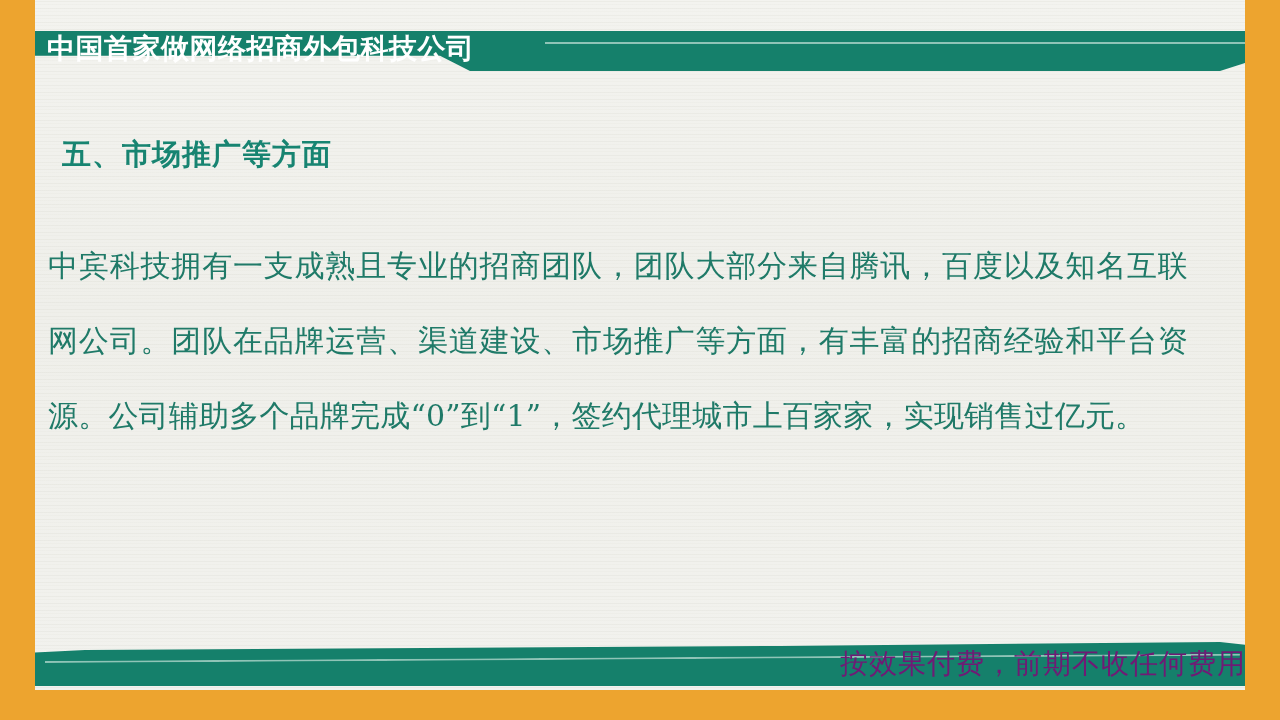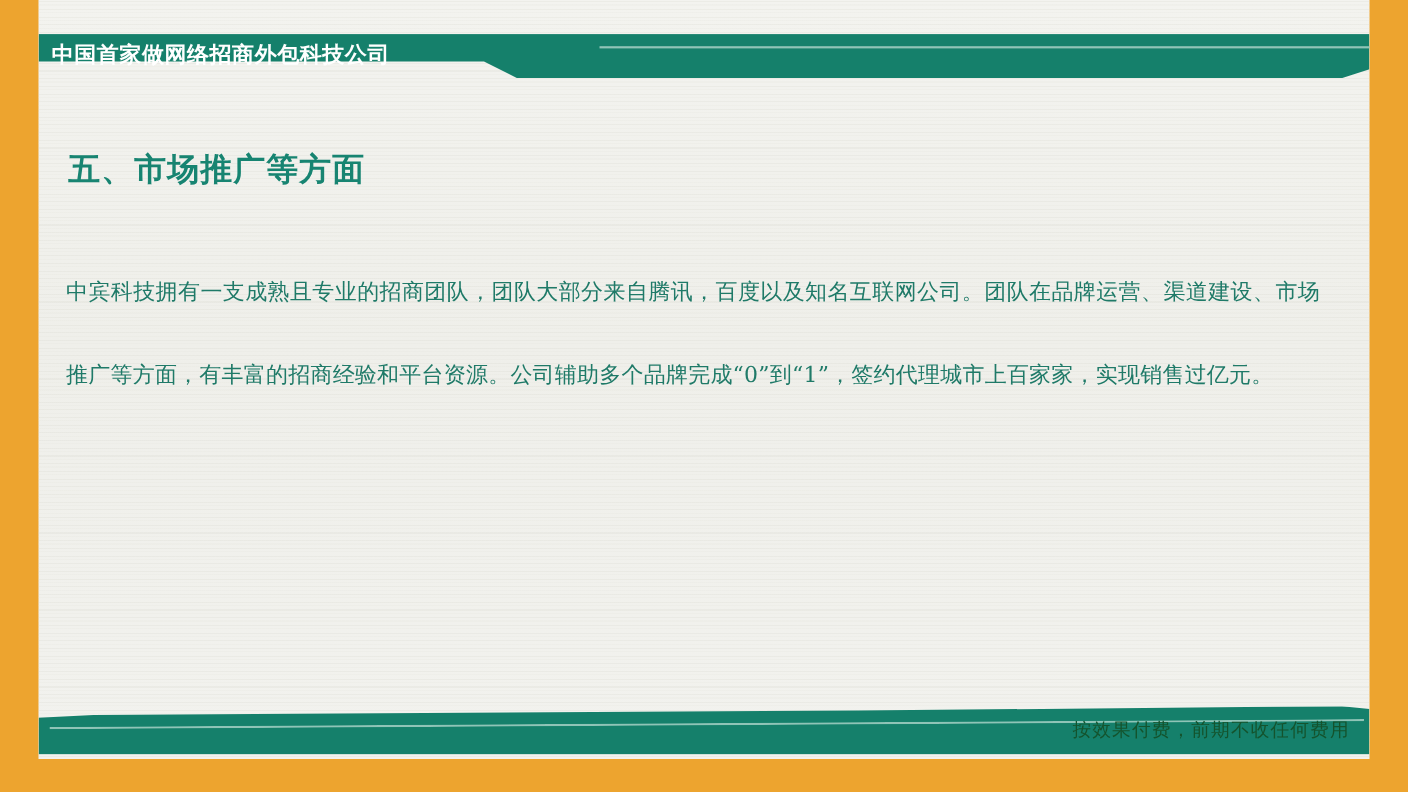--- a/index.html
+++ b/index.html
@@ -62,21 +62,21 @@
     width: 700px;
     height: 2px;
     background: #8fc4b7;
   }
   #header-title {
     position: absolute;
     left: 47px;
     top: 33px;
     height: 32px;
     line-height: 32px;
-    font-size: 20px;
+    font-size: 28px;
     font-weight: bold;
     color: #ffffff;
     letter-spacing: 0.5px;
     white-space: nowrap;
     font-family: "DejaVu Sans", "Liberation Sans", sans-serif;
   }
 
   
   #section-title {
     position: absolute;
@@ -90,27 +90,26 @@
     font-family: "DejaVu Sans", "Liberation Sans", sans-serif;
   }
 
   
   #body-text {
     position: absolute;
     left: 48px;
     top: 228px;
     width: 1140px;
     font-family: "DejaVu Serif", "Liberation Serif", serif;
-    font-size: 20px;
+    font-size: 30px;
     line-height: 75px;
     color: #1f7a68;
     text-align: justify;
     text-justify: inter-character;
     letter-spacing: 0.2px;
-    margin-left: 12px;
   }
 
   
   #footer-band {
     position: absolute;
     left: 35px;
     top: 642px;
     width: 1210px;
     height: 44px;
     background: #15806b;
@@ -124,26 +123,26 @@
     width: 1195px;
     height: 2px;
     background: #8fc4b7;
     -webkit-clip-path: polygon(0 100%, 0 0, 100% 0, 100% 100%);
     clip-path: polygon(0 100%, 0 0, 100% 0, 100% 100%);
     transform: rotate(-0.35deg);
     transform-origin: left center;
   }
   #footer-text {
     position: absolute;
-    right: 53px;
+    right: 34px;
     top: 648px;
     height: 32px;
     line-height: 32px;
-    font-size: 17px;
-    color: #14532d;
+    font-size: 28px;
+    color: #701a75;
     letter-spacing: 1px;
     white-space: nowrap;
     font-family: "DejaVu Sans", "Liberation Sans", sans-serif;
   }
 </style>
 </head>
 <body>
 
 <div id="slide">
 

